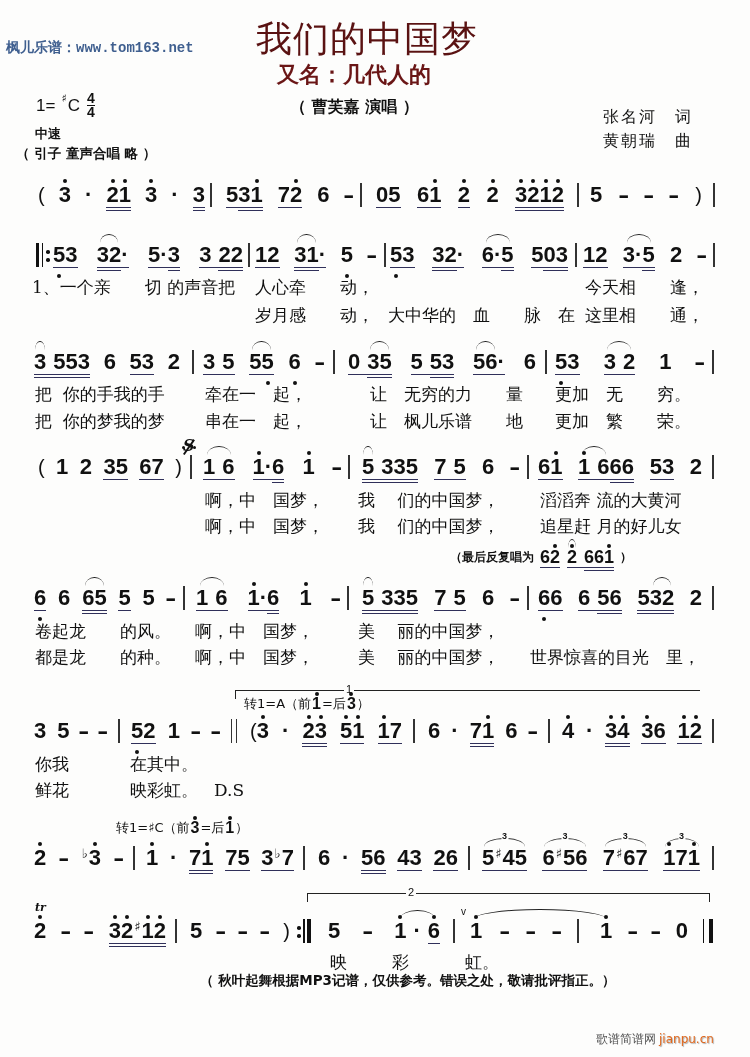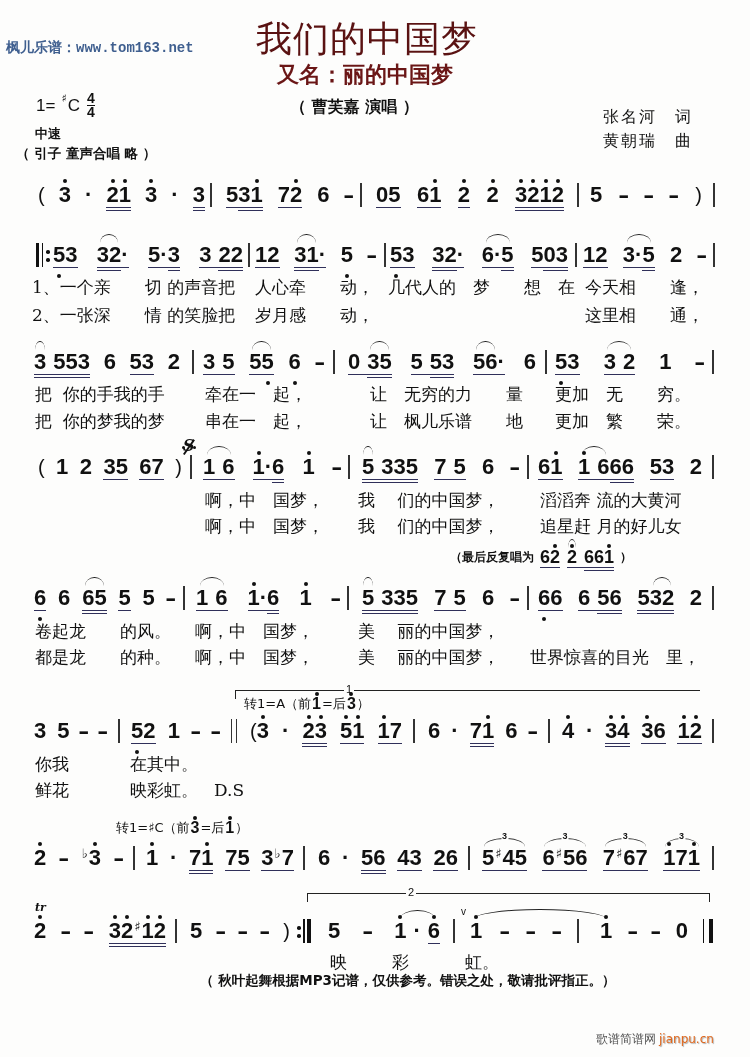--- a/index.html
+++ b/index.html
@@ -73,21 +73,21 @@
   .wm{left:596px;top:1031px;font:12px/16px "DejaVu Serif",serif;color:#555;}
   .wm .wm-dom{font:12px/16px "DejaVu Sans",sans-serif;color:#e0671c;text-shadow:1px 1px 1px #aaa;margin-left:3px;}
 </style>
 </head>
 <body>
 
 <div id="page">
 
   <div class="a site">枫儿乐谱：www.tom163.net</div>
   <div class="a title">我们的中国梦</div>
-  <div class="a alt">又名：丽的中国梦</div>
+  <div class="a alt">又名：几代人的</div>
   <div class="a perf">（ 曹芙嘉 演唱 ）</div>
   <div class="a key">
     <span>1=</span>
     <span class="k-acc">♯</span>
     <span>C</span>
     <span class="ts">
       <span>4</span>
       <span>4</span>
     </span>
   </div>
@@ -154,24 +154,23 @@
   <div class="bar" style="left:575px;top:243px"></div>
   <div class="m" style="left:583px;top:242px;width:122px">
       <span class="tok"><span class="u u1"><span class="n">1</span><span class="n">2</span></span></span>
       <span class="tok"><span class="u u1"><span class="sl"><span class="n">3</span><span class="s">·</span><span class="u u2"><span class="n">5</span></span></span></span></span>
       <span class="tok"><span class="n">2</span></span>
       <span class="tok"><span class="s dash">-</span></span>
     </div>
   <div class="bar" style="left:713px;top:243px"></div>
   <div class="ly" style="left:32px;top:277px">1、一个亲　　切 的声音把</div>
   <div class="ly" style="left:255px;top:277px">人心牵　　动，</div>
-  <div class="ly" style="left:388px;top:277px">几代人的　梦　　想　在</div>
   <div class="ly" style="left:585px;top:277px">今天相　　逢，</div>
-  <div class="ly" style="left:32px;top:305px">2、一张深　　情 的笑脸把</div>
   <div class="ly" style="left:255px;top:305px">岁月感　　动，</div>
+  <div class="ly" style="left:388px;top:305px">大中华的　血　　脉　在</div>
   <div class="ly" style="left:585px;top:305px">这里相　　通，</div>
 
   <div class="m" style="left:34px;top:349px;width:146px">
       <span class="tok"><span class="u u1"><span class="u u2"><span class="sl"><span class="n">3</span></span><span class="sp"></span><span class="n">5</span><span class="n">5</span><span class="n">3</span></span></span></span>
       <span class="tok"><span class="n">6</span></span>
       <span class="tok"><span class="u u1"><span class="n">5</span><span class="n">3</span></span></span>
       <span class="tok"><span class="n">2</span></span>
     </div>
   <div class="bar" style="left:192px;top:350px"></div>
   <div class="m" style="left:203px;top:349px;width:120px">

